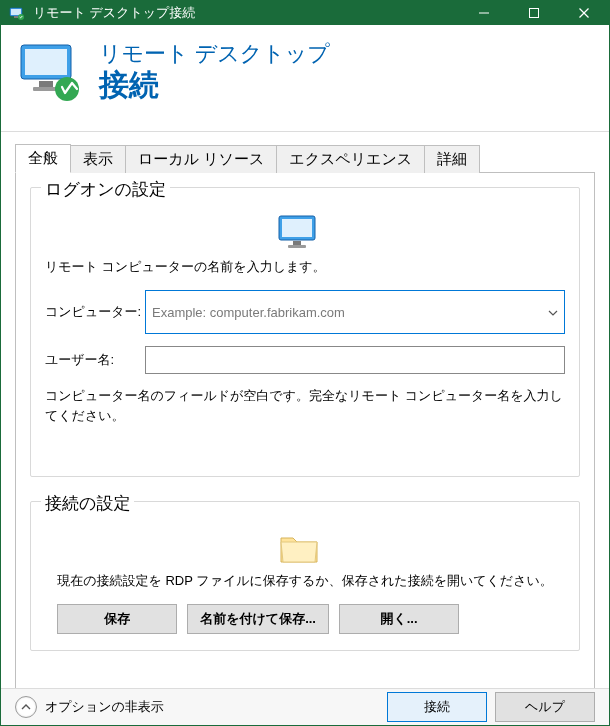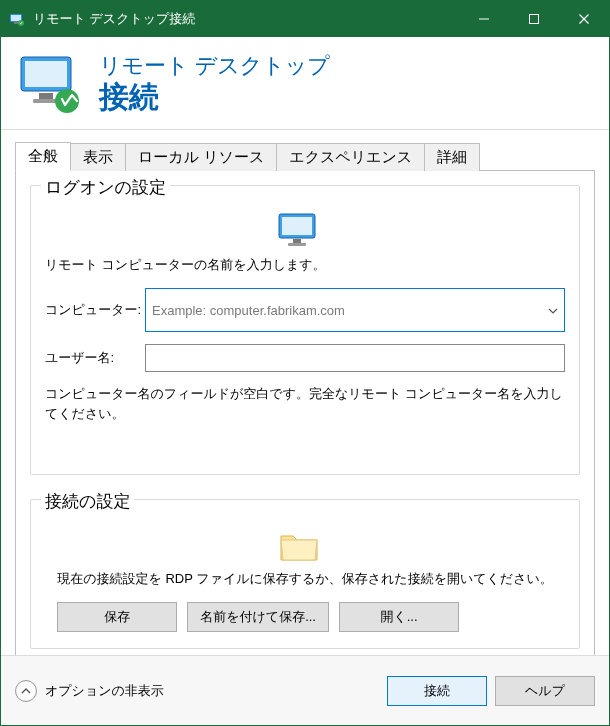--- a/index.html
+++ b/index.html
@@ -15,21 +15,21 @@
     height: 726px;
     box-sizing: border-box;
     border: 1px solid #1a6b3a;
     background: #ffffff;
     display: flex;
     flex-direction: column;
     position: relative;
   }
   
   .titlebar {
-    height: 36px;
+    height: 24px;
     background: #1a6b3a;
     color: #ffffff;
     display: flex;
     align-items: center;
     padding-left: 8px;
     flex: 0 0 auto;
   }
   .titlebar .win-icon {
     width: 16px;
     height: 16px;
@@ -52,21 +52,21 @@
     display: flex;
     align-items: center;
     justify-content: center;
     color: #ffffff;
   }
   .titlebar .win-controls .wbtn svg { display: block; }
   
   .header-band {
     background: #ffffff;
     border-bottom: 1px solid #dcdcdc;
-    padding: 14px 18px 14px 14px;
+    padding: 14px 18px 28px 14px;
     display: flex;
     align-items: center;
     flex: 0 0 auto;
   }
   .header-band .logo {
     width: 70px;
     height: 64px;
     margin-right: 14px;
     flex: 0 0 auto;
   }
@@ -199,38 +199,39 @@
   .hint-text {
     font-size: 13px;
     line-height: 1.55;
     margin-top: 4px;
   }
   .g1 { min-height: 250px; }
   .btnrow {
     display: flex;
     gap: 10px;
     margin-top: 14px;
+    font-weight: bold;
   }
   .btn {
     height: 30px;
     min-width: 120px;
     padding: 0 12px;
     border: 1px solid #adadad;
     background: #e1e1e1;
     font-size: 13px;
     display: inline-flex;
     align-items: center;
     justify-content: center;
     box-sizing: border-box;
   }
   
   .footer {
     position: absolute;
     left: 0; right: 0; bottom: 0;
-    height: 70px;
+    height: 37px;
     border-top: 1px solid #dcdcdc;
     display: flex;
     align-items: center;
     padding: 0 14px;
     background: #f7f7f7;
     box-sizing: border-box;
     margin-top: 28px;
   }
   .options-toggle {
     display: flex;

